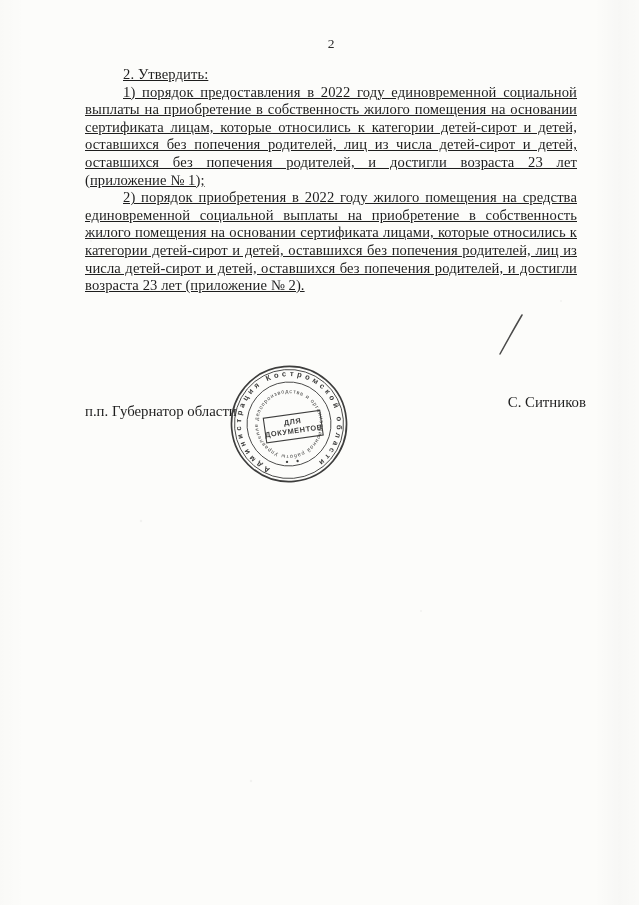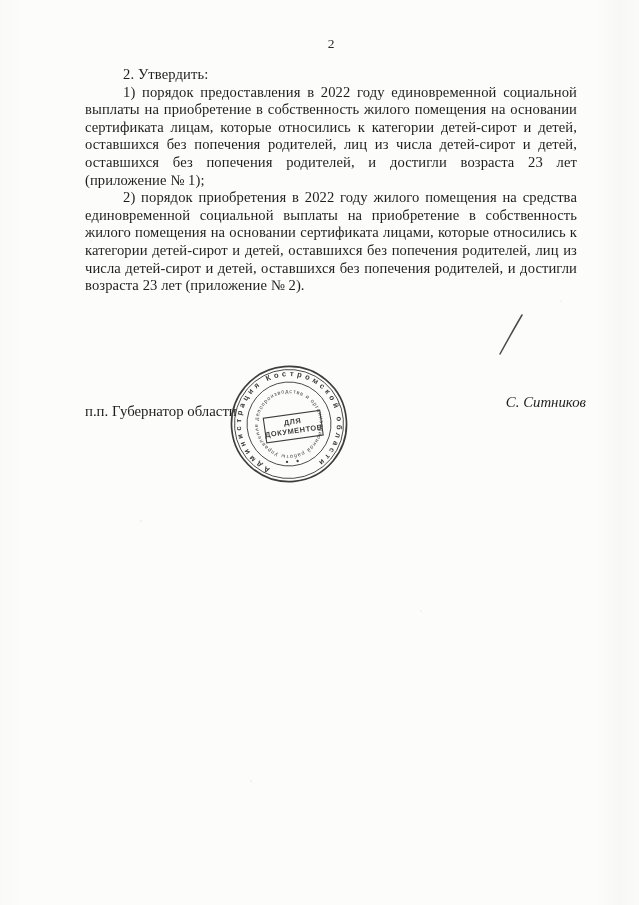--- a/index.html
+++ b/index.html
@@ -31,32 +31,33 @@
     color:#2a2a2a;
   }
   .body-text{
     position:absolute;
     left:85px; top:66px; width:492px;
     font-size:14.6px;
     line-height:17.6px;
     text-align:justify;
     text-align-last:left;
     letter-spacing:0.1px;
+    text-decoration:underline;
   }
   .body-text p{ text-indent:38px; }
   .sig-row{
     position:absolute;
     left:85px; top:392px; width:501px;
     display:flex;
     justify-content:space-between;
     font-size:14.8px;
     z-index:1;
   }
   .sig-left{ margin-top:11px; }
-  .sig-right{ margin-top:2px;font-style:italic; }
+  .sig-right{ margin-top:2px; }
   .stamp{
     position:absolute;
     left:226px; top:363px;
     width:126px; height:122px;
     z-index:2;
     opacity:0.92;
   }
   .stamp text{ fill:var(--stamp); }
   .stamp .ring-letters{
     font-family:"Liberation Sans", sans-serif;

